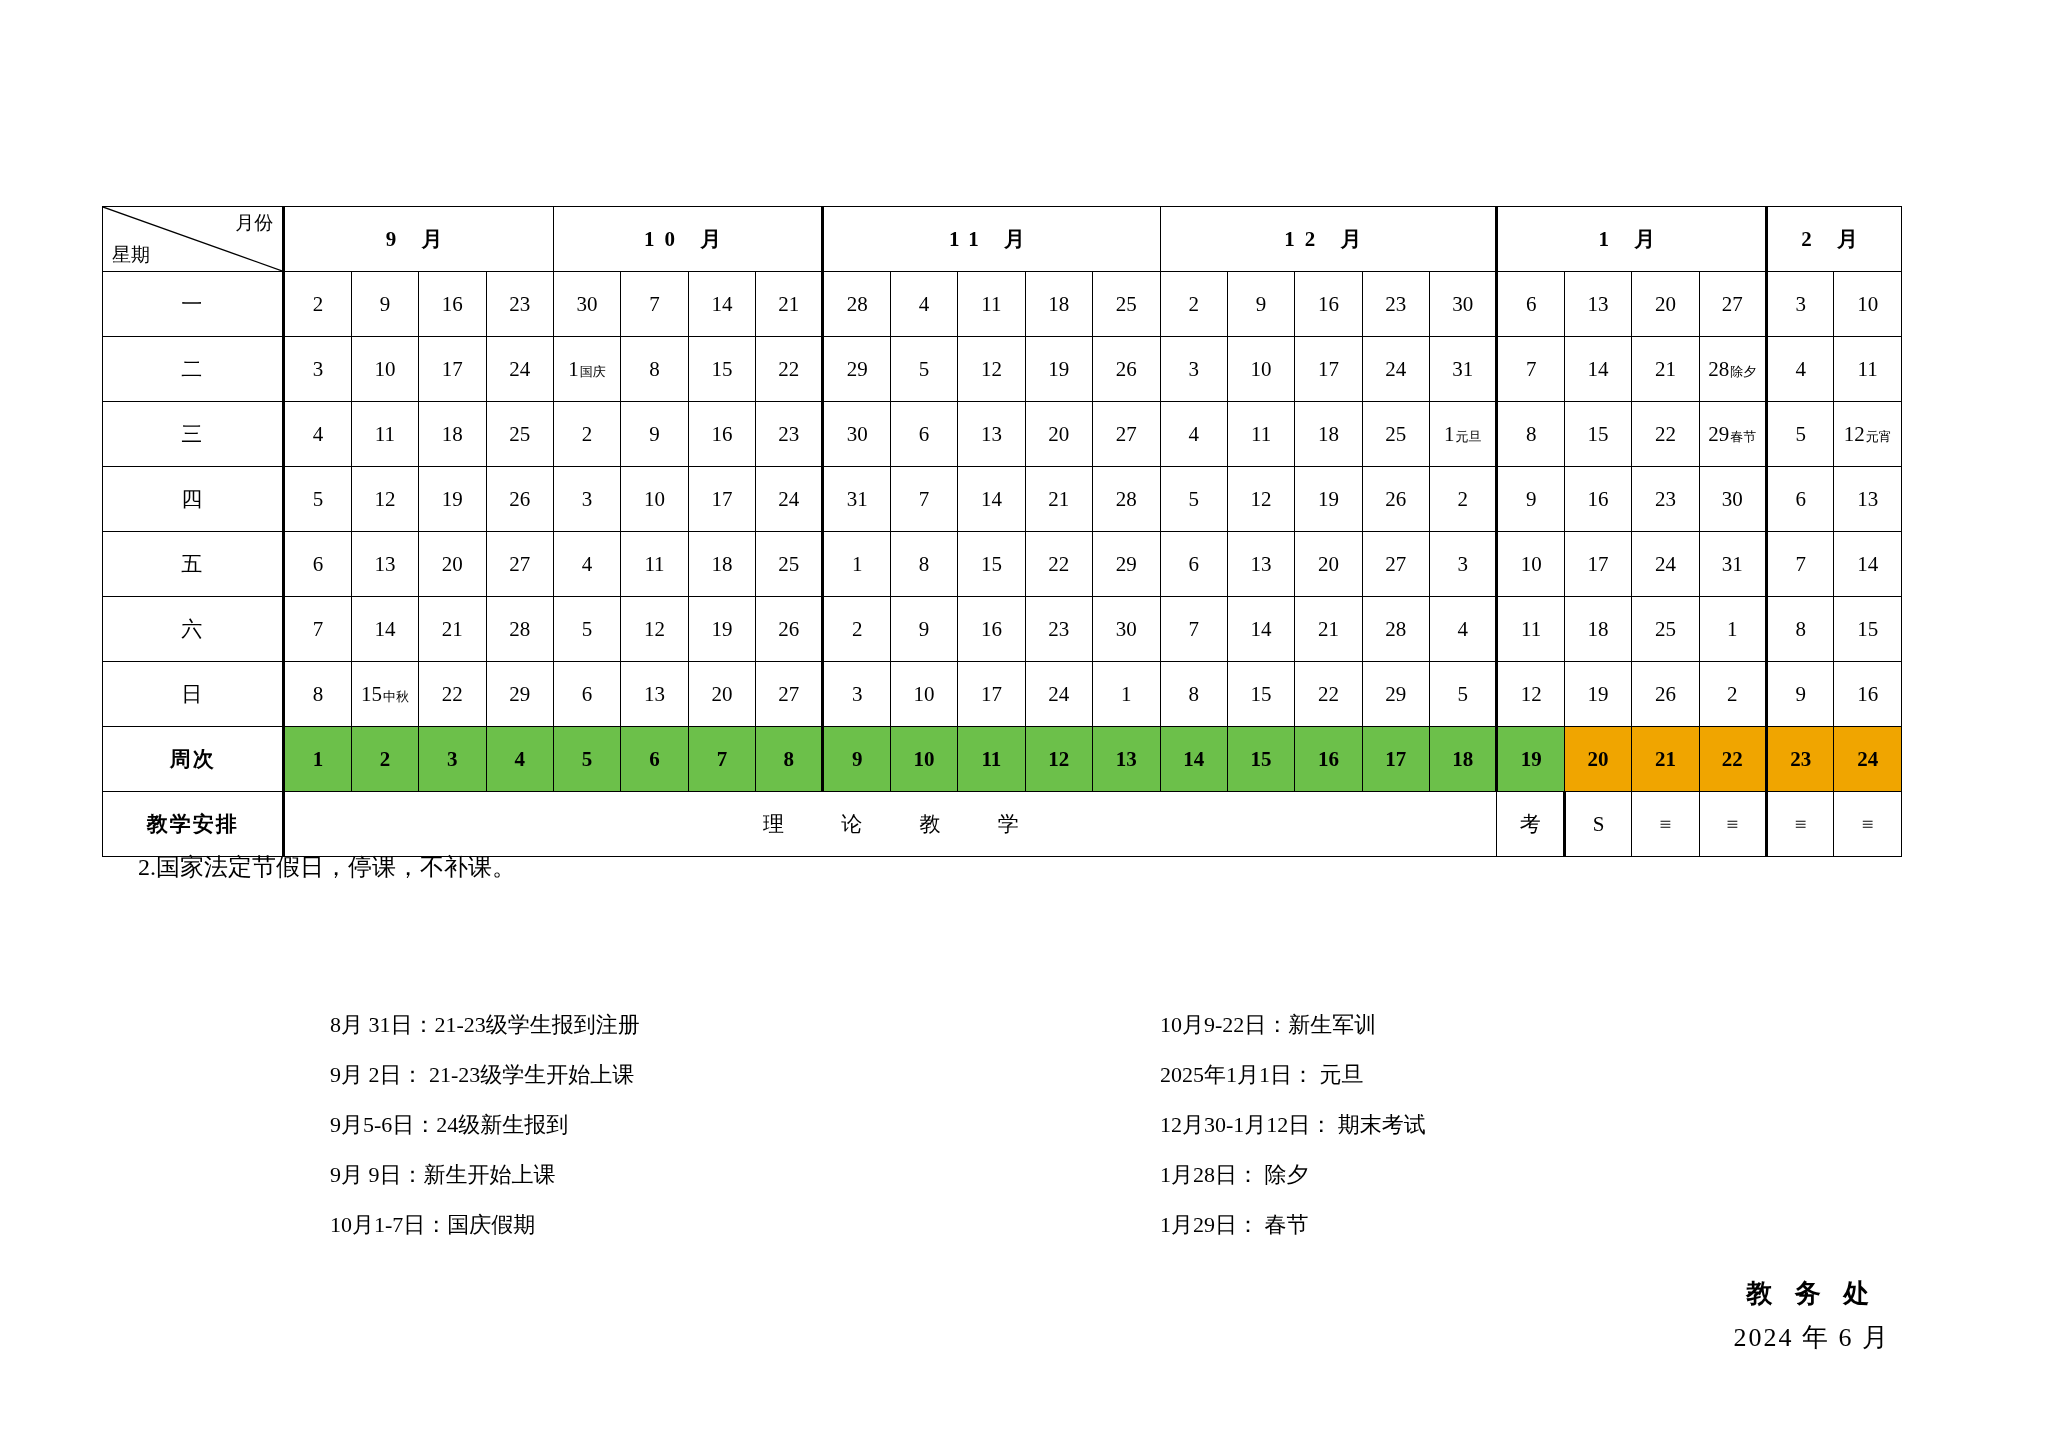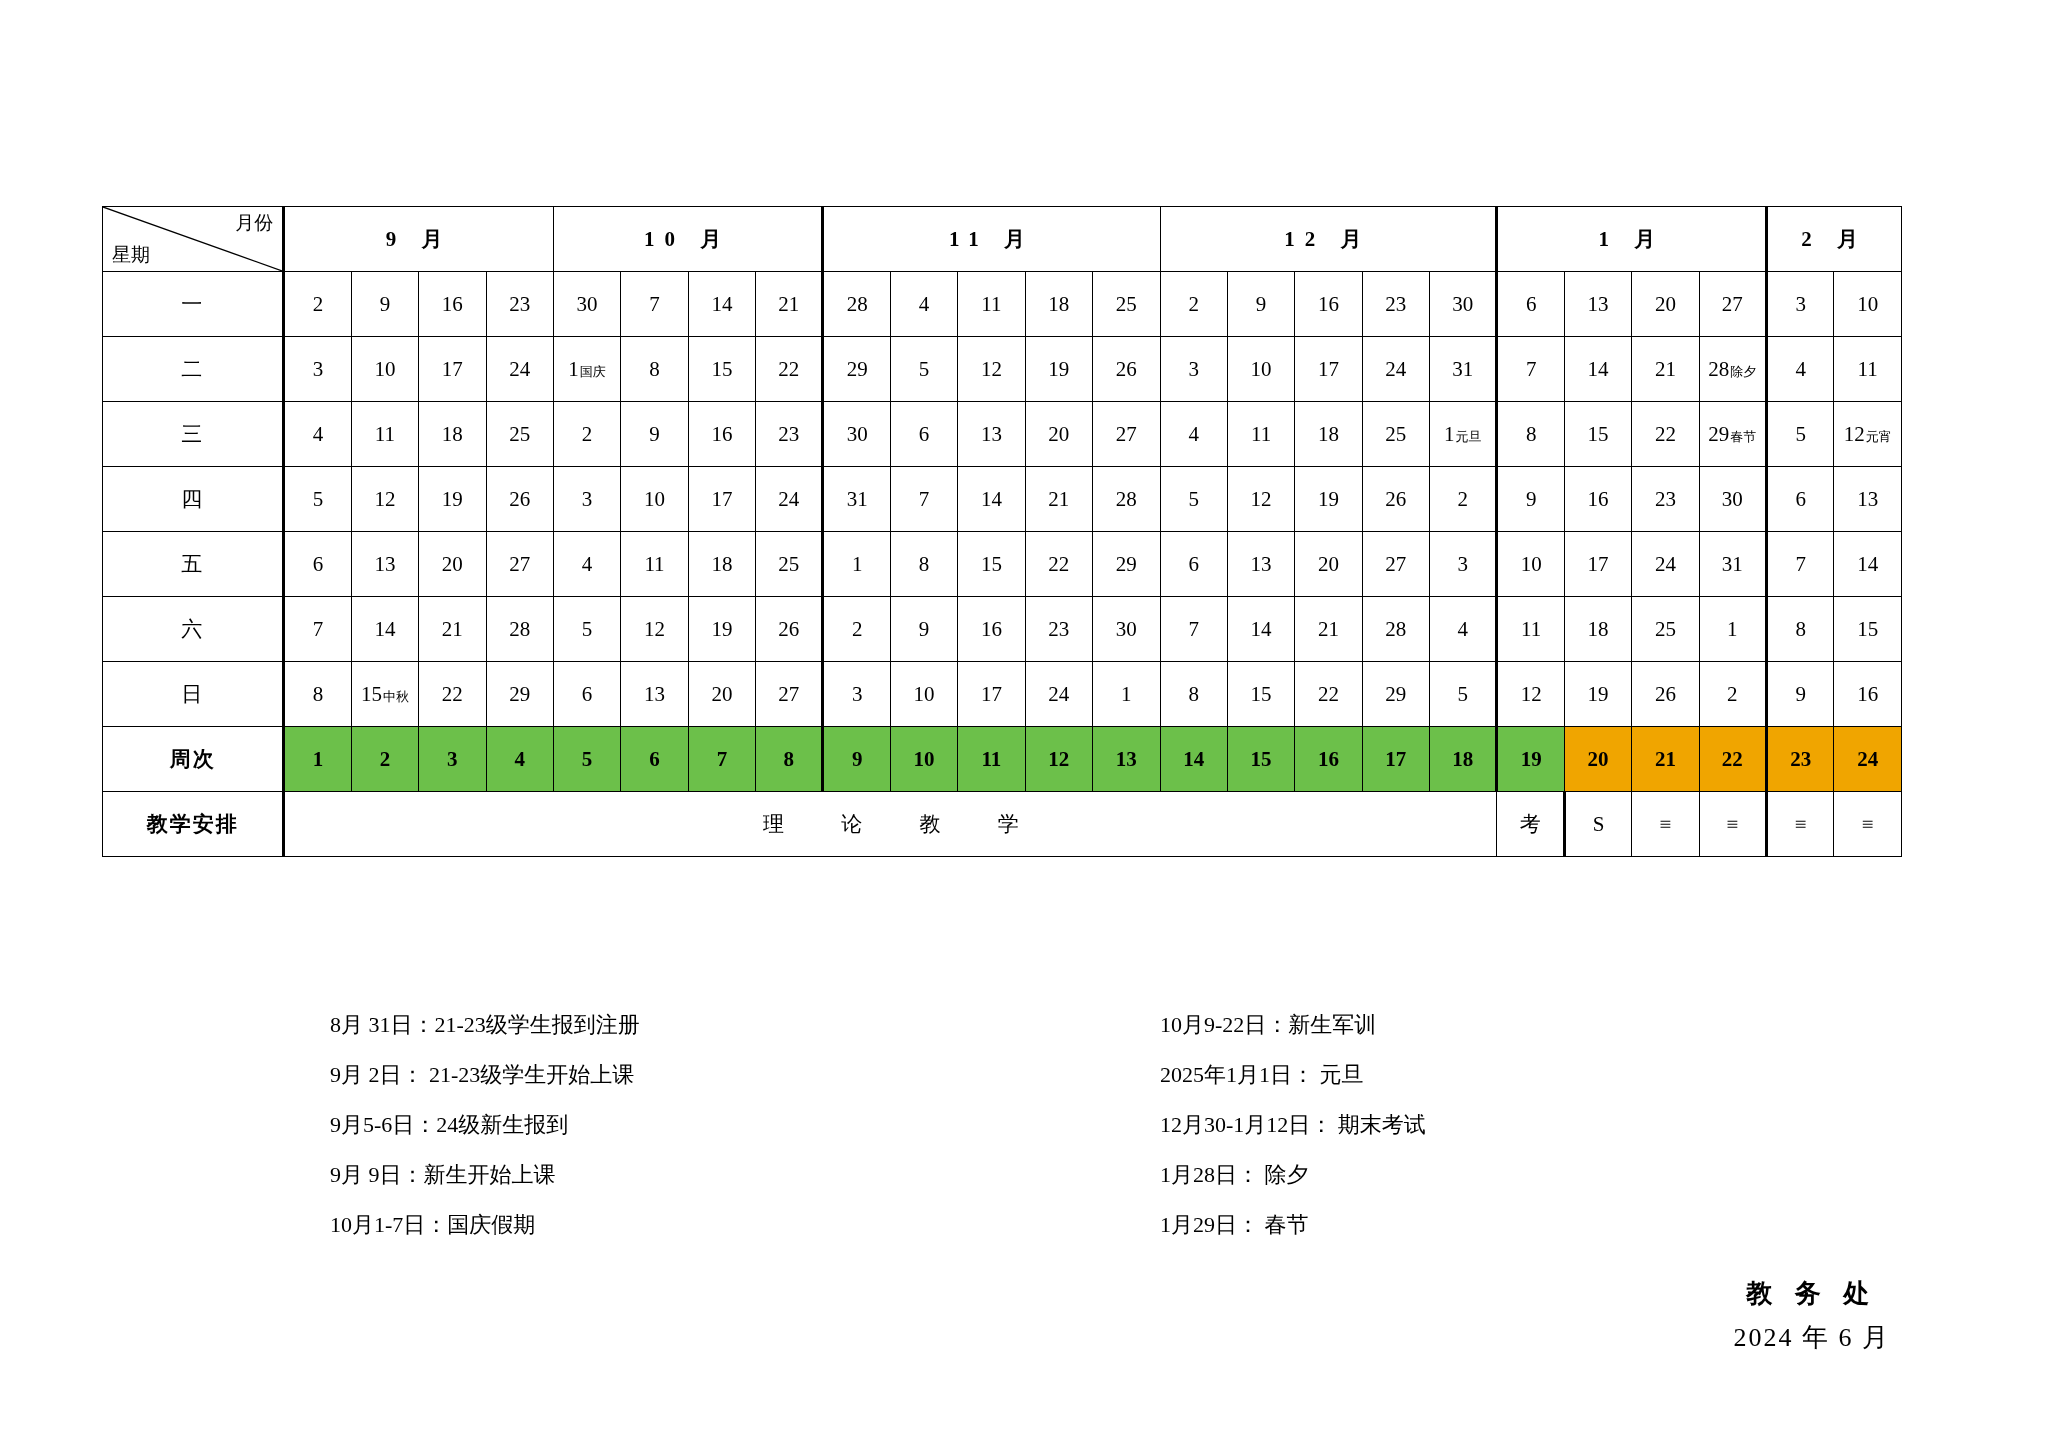--- a/index.html
+++ b/index.html
@@ -419,20 +419,21 @@
             <td class="">≡</td>
             <td class="">≡</td>
             <td class="thickleft">≡</td>
             <td class="">≡</td>
           </tr>
       </tbody>
     </table>
   </div>
 
   <div class="notes">
+    <div class="n2">2.国家法定节假日，停课，不补课。</div>
   </div>
 
   <div class="events">
     <div class="col colL" id="events-left"><div class="ev">8月 31日：21-23级学生报到注册</div><div class="ev">9月  2日：  21-23级学生开始上课</div><div class="ev">9月5-6日：24级新生报到</div><div class="ev">9月  9日：新生开始上课</div><div class="ev">10月1-7日：国庆假期</div></div><div class="col colR" id="events-right"><div class="ev">10月9-22日：新生军训</div><div class="ev">2025年1月1日：  元旦</div><div class="ev">12月30-1月12日：   期末考试</div><div class="ev">1月28日：  除夕</div><div class="ev">1月29日：  春节</div></div>
   </div>
 
   <div class="signature">
     <div class="dept">教 务 处</div>
     <div class="date">2024 年 6 月</div>
   </div>

